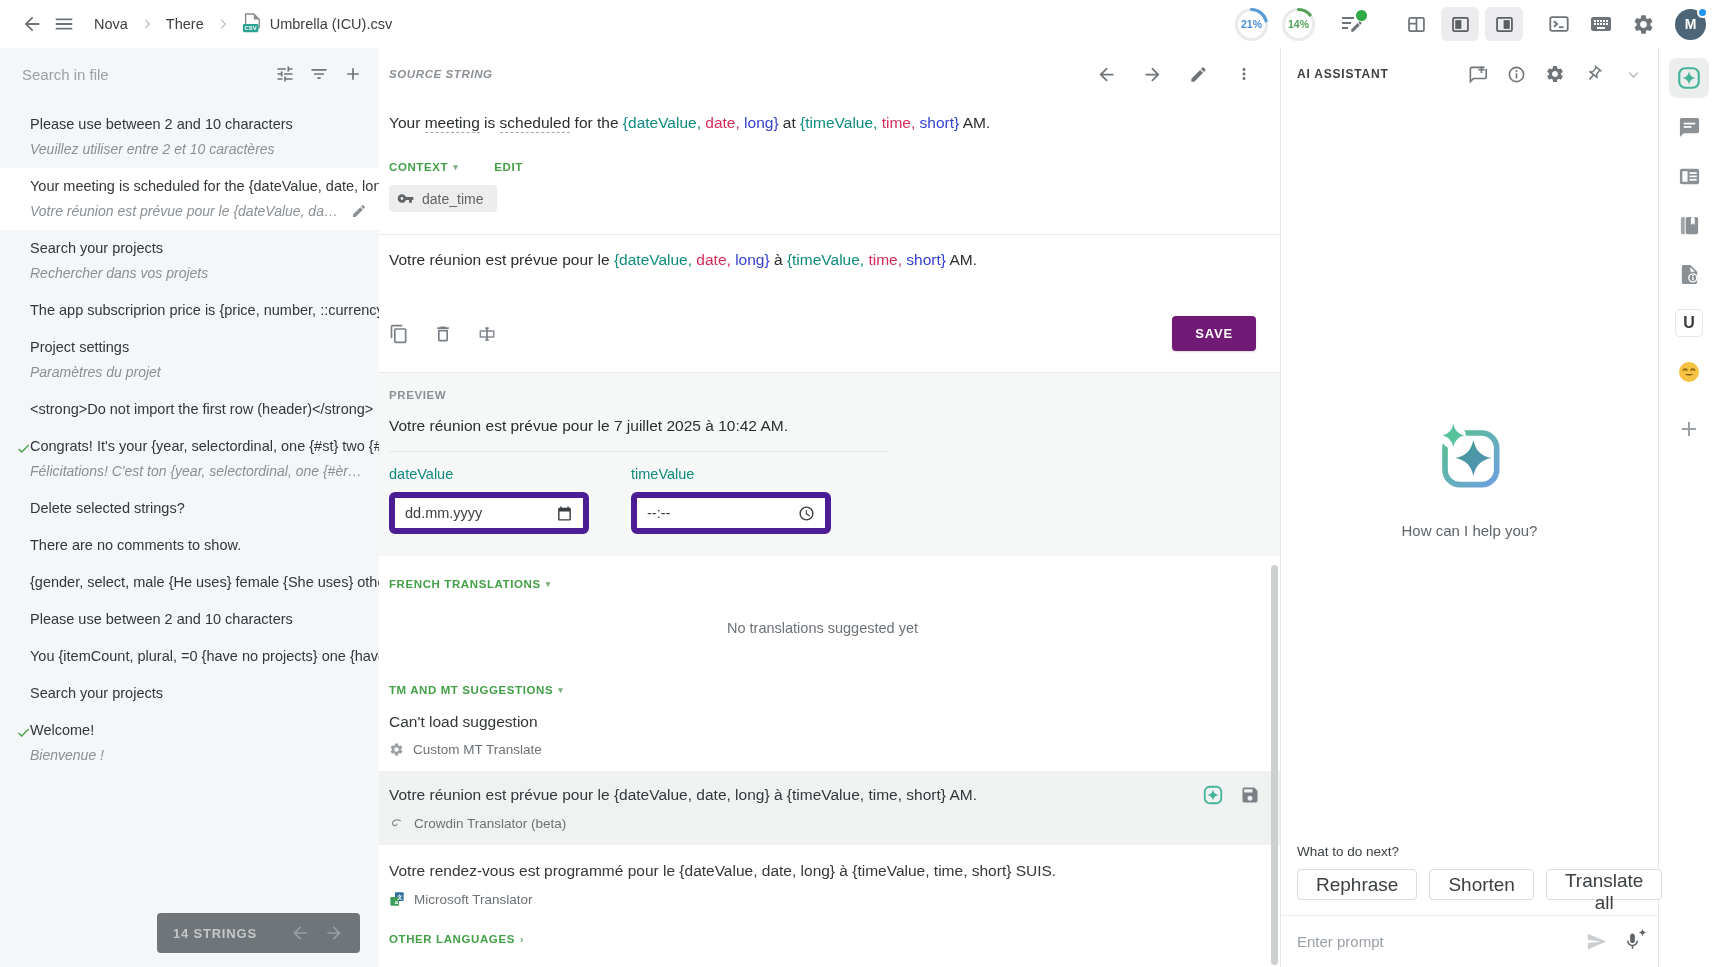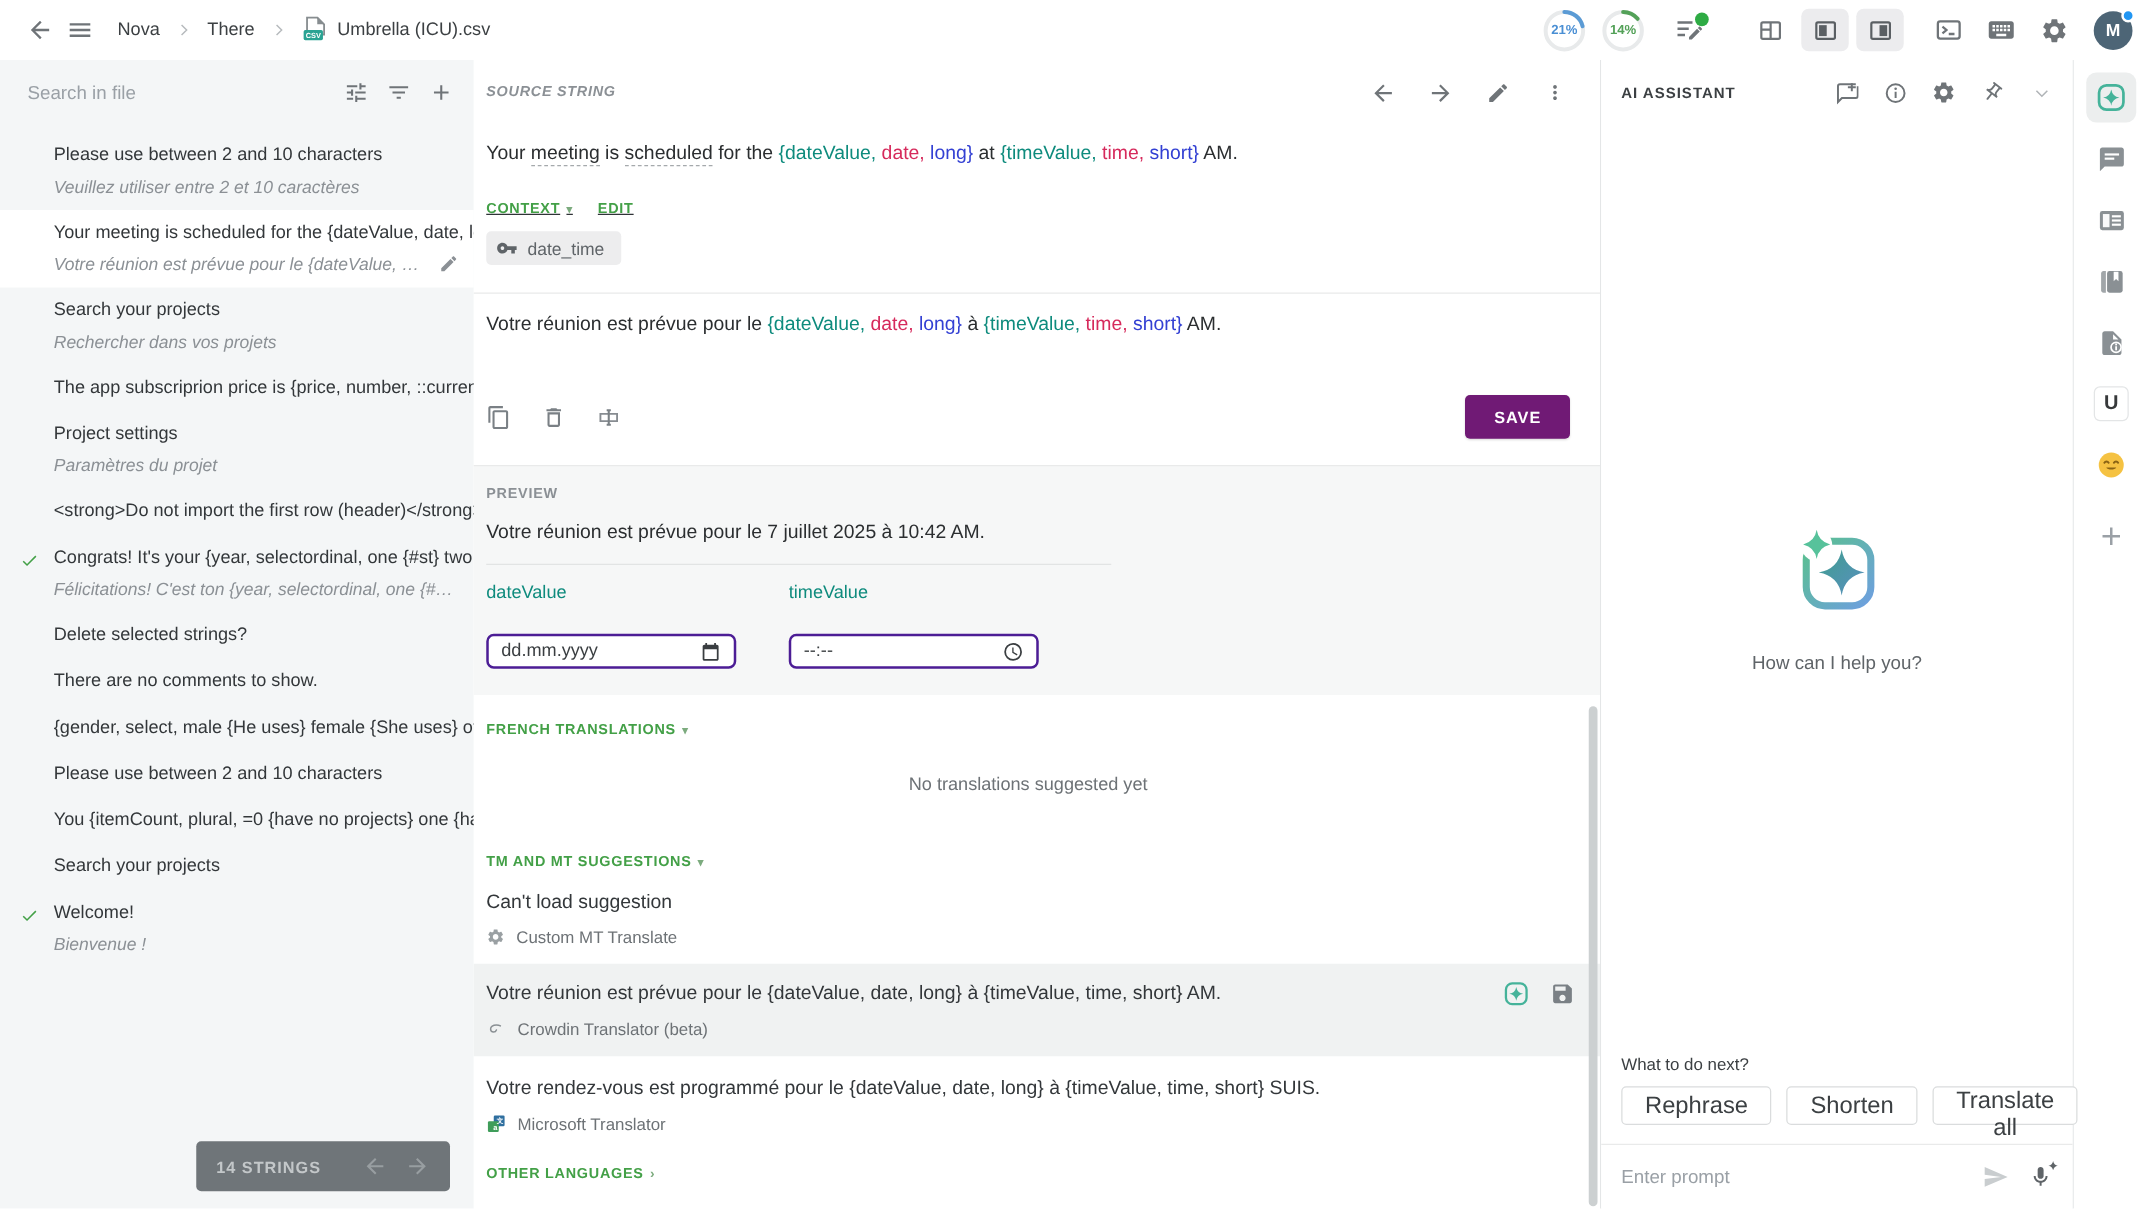--- a/index.html
+++ b/index.html
@@ -38,21 +38,21 @@
   .editor { width:902px; background:#fff; border-right:1px solid #e4e6e7; position:relative; flex:none; }
   .assistant { width:377px; position:relative; flex:none; background:#fff; }
   .rail { width:61px; border-left:1px solid #e4e6e7; flex:none; display:flex; flex-direction:column; align-items:center; padding-top:10px; }
 
   
   .search-row { height:52px; display:flex; align-items:center; padding:0 16px 0 22px; gap:14px; }
   .search-input { flex:1; border:none; outline:none; background:transparent; font-size:15px; color:#3c4043;
                   font-family:"Liberation Sans",sans-serif; }
   .search-input::placeholder { color:#9aa0a6; }
   .string-list { padding-top:6px; }
-  .s-item { position:relative; padding:8px 14px 8px 16px; display:flex; gap:13px; cursor:pointer; }
+  .s-item { position:relative; padding:8px 14px 8px 16px; display:flex; cursor:pointer; }
   .s-item.selected { background:#fff; }
   .s-status { flex:none; width:14px; padding-top:4px; }
   .dot { width:12px; height:12px; border-radius:50%; }
   .s-item.translated .dot { background:#7da7e6; }
   .s-item.untranslated .dot { background:radial-gradient(circle, #c65850 0 34%, #e49b93 40% 100%); }
   .chk { display:none; color:#43a047; }
   .s-item.approved .chk { display:block; margin-top:1px; }
   .s-body { min-width:0; flex:1; }
   .s-text { font-size:14.5px; color:#33373a; line-height:21px; white-space:nowrap; overflow:hidden; text-overflow:ellipsis; }
   .s-sub { font-size:14px; font-style:italic; color:#8b9095; line-height:21px; margin-top:4px;
@@ -70,41 +70,41 @@
   .ed-head { display:flex; align-items:center;font-style:italic; }
   .sec-label { font-size:11.5px; font-weight:bold; letter-spacing:0.6px; color:#8b9095; }
   .ed-nav { margin-left:auto; display:flex; align-items:center; gap:22px; }
   .ed-nav .tb-btn { width:24px; height:24px; }
   .rich { font-size:15.5px; color:#2b2e30; line-height:21px; }
   .src-text { margin-top:26px; }
   .seg-teal { color:#0e8b7d; }
   .seg-red { color:#d62a5c; }
   .seg-blue { color:#3340d3; }
   .seg-term { border-bottom:1px dashed #a5a9ac; padding-bottom:1px; }
-  .context-row { margin-top:28px; display:flex; align-items:flex-start; gap:20px;text-decoration:underline; }
+  .context-row { margin-top:28px; display:flex; align-items:flex-start; gap:36px; }
   .green-link { font-size:11.5px; font-weight:bold; letter-spacing:0.6px; color:#43a047; cursor:pointer;
                 display:flex; align-items:center; gap:5px; }
   .caret { font-size:9px; color:#7cab7e; }
   .key-chip { margin-top:12px; display:inline-flex; align-items:center; gap:8px; background:#ededee;
               border-radius:4px; padding:5px 14px 5px 8px; }
   .key-chip span { font-size:14px; color:#5f6468; }
   .sep1 { margin:22px -24px 0 -10px; border-top:1px solid #e9eaea; }
   .trans-text { padding:14px 0 0 0; }
   .actions-row { margin-top:46px; display:flex; align-items:center; gap:24px; }
   .act-btn { cursor:pointer; color:#7a8085; }
   .save-btn { margin-left:auto; background:#701a75; color:#fff; border:none; border-radius:4px;
               font-family:"Liberation Sans",sans-serif; font-size:13px; font-weight:bold; letter-spacing:0.8px;
               padding:10px 23px; cursor:pointer; box-shadow:0 1px 2px rgba(0,0,0,.15); }
 
   .preview-sec { height:184px; background:#f6f7f7; border-top:1px solid #e9eaea; padding:12px 24px 0 10px; }
   .pv-text { margin-top:14px; font-size:15.5px; color:#2b2e30; }
   .pv-sep { margin-top:16px; width:500px; border-top:1px solid #e2e4e4; }
   .pv-fields { margin-top:14px; display:flex; gap:42px; }
   .pv-label { font-size:14.5px; color:#0e8b7d; }
-  .input-box { margin-top:25px; width:200px; height:28px; background:#fff; border:2px solid #4c1d95;
+  .input-box { margin-top:10px; width:200px; height:42px; background:#fff; border:6px solid #4c1d95;
                border-radius:6px; display:flex; align-items:center; padding:0 10px; cursor:text; }
   .input-box span { font-size:14.5px; color:#3a3e41; }
   .input-box .ic { margin-left:auto; color:#3a3e41; }
 
   .ft-sec { height:104px; padding:22px 24px 0 10px; }
   .empty-text { margin-top:30px; text-align:center; font-size:14.5px; color:#6d7276; }
 
   .tm-sec { padding-top:24px; }
   .tm-head { padding:0 24px 0 10px; }
   .sg { position:relative; padding:16px 24px 14px 10px; cursor:pointer; }

